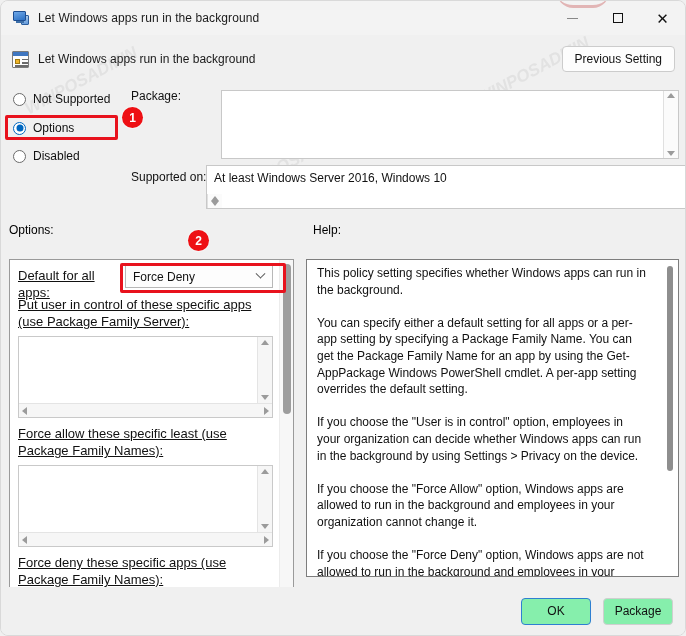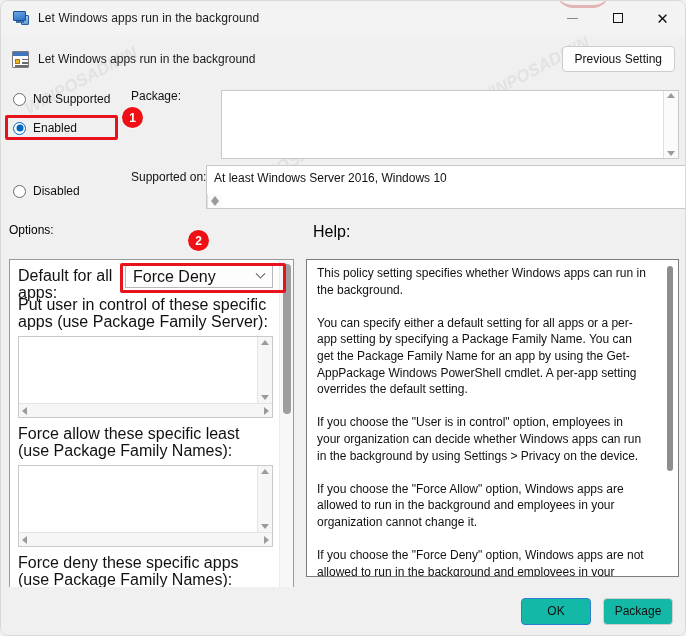--- a/index.html
+++ b/index.html
@@ -146,45 +146,45 @@
     align-items: center; padding: 2px 0; flex: none;
   }
   .arr { width: 0; height: 0; }
   .arr-up { border-left: 4px solid transparent; border-right: 4px solid transparent; border-bottom: 5px solid #9b9b9b; }
   .arr-dn { border-left: 4px solid transparent; border-right: 4px solid transparent; border-top: 5px solid #9b9b9b; }
   .arr-lf { border-top: 4px solid transparent; border-bottom: 4px solid transparent; border-right: 5px solid #9b9b9b; }
   .arr-rt { border-top: 4px solid transparent; border-bottom: 4px solid transparent; border-left: 5px solid #9b9b9b; }
 
   
   #options-label { position: absolute; left: 8px; top: 222px; font-size: 12px; }
-  #help-label { position: absolute; left: 312px; top: 222px; font-size: 16px; }
+  #help-label { position: absolute; left: 312px; top: 222px; font-size: 12px; }
 
   
   #options-panel {
     position: absolute; left: 8px; top: 258px;
     width: 285px; height: 330px;
     background: #fff; border: 1px solid #9a9a9a;
     overflow: hidden;
   }
   #options-inner { position: absolute; left: 0; top: 0; width: 270px; height: 100%; }
   #options-scroll {
     position: absolute; right: 0; top: 0; width: 14px; height: 100%;
     background: #f7f7f7; border-left: 1px solid #ececec;
   }
   #options-thumb {
     position: absolute; left: 3px; top: 4px; width: 8px; height: 150px;
     background: #9d9d9d; border-radius: 4px;
   }
-  .opt-text { position: absolute; font-size: 16px; color: #111; line-height: 17px; width: 255px; }
+  .opt-text { position: absolute; font-size: 13px; color: #111; line-height: 17px; width: 255px; text-decoration: underline; }
 
   .combo {
     position: absolute; height: 23px;
     background: #fdfdfd; border: 1px solid #b8b8b8;
     display: flex; align-items: center;
-    font-size: 16px; color: #111;
+    font-size: 12px; color: #111;
     padding-left: 7px;
   }
   .combo .chev {
     margin-left: auto; margin-right: 8px;
     width: 7px; height: 7px;
     border-right: 1.6px solid #5a5a5a; border-bottom: 1.6px solid #5a5a5a;
     transform: rotate(45deg) translate(-2px,-2px);
   }
   #hl-combo {
     position: absolute; left: 119px; top: 262px;
@@ -234,21 +234,21 @@
 
   
   #footer {
     position: absolute; left: 0; bottom: 0; width: 686px; height: 48px;
     background: #f0f0f0;
     display: flex; align-items: center; justify-content: flex-end;
     gap: 12px; padding-right: 14px;
   }
   .fbtn {
     width: 70px; height: 27px;
-    background: #14b8a6; border: 1px solid #cfcfcf; border-radius: 4px;
+    background: #86efac; border: 1px solid #cfcfcf; border-radius: 4px;
     font-size: 12px; color: #111;
     display: flex; align-items: center; justify-content: center;
   }
   .fbtn.primary { border: 1.5px solid #2f7fd1; }
 
   
   .wm {
     position: absolute; color: rgba(120,120,120,.11);
     font-size: 17px; font-weight: bold; font-style: italic;
     transform: rotate(-28deg); pointer-events: none;
@@ -302,23 +302,23 @@
       <div class="hbtn">Previous Setting</div>
     </div>
   </div>
 
   <div class="radio-row" style="left:12px; top:91px;">
     <span class="radio"></span>
     <span>Not Supported</span>
   </div>
   <div class="radio-row" style="left:12px; top:120px;">
     <span class="radio on"></span>
-    <span>Enabled</span>
-  </div>
-  <div class="radio-row" style="left:12px; top:148px;margin-top:35px;">
+    <span>Options</span>
+  </div>
+  <div class="radio-row" style="left:12px; top:148px;">
     <span class="radio"></span>
     <span>Disabled</span>
   </div>
   <div id="hl-enabled"></div>
   <div class="badge" style="left:121px; top:106px;">1</div>
 
   <span class="field-label" style="left:130px; top:88px;">Package:</span>
   <div class="textbox" style="left:220px; top:89px; width:458px; height:69px;">
     <div class="tb-body"></div>
     <div class="vscroll">

